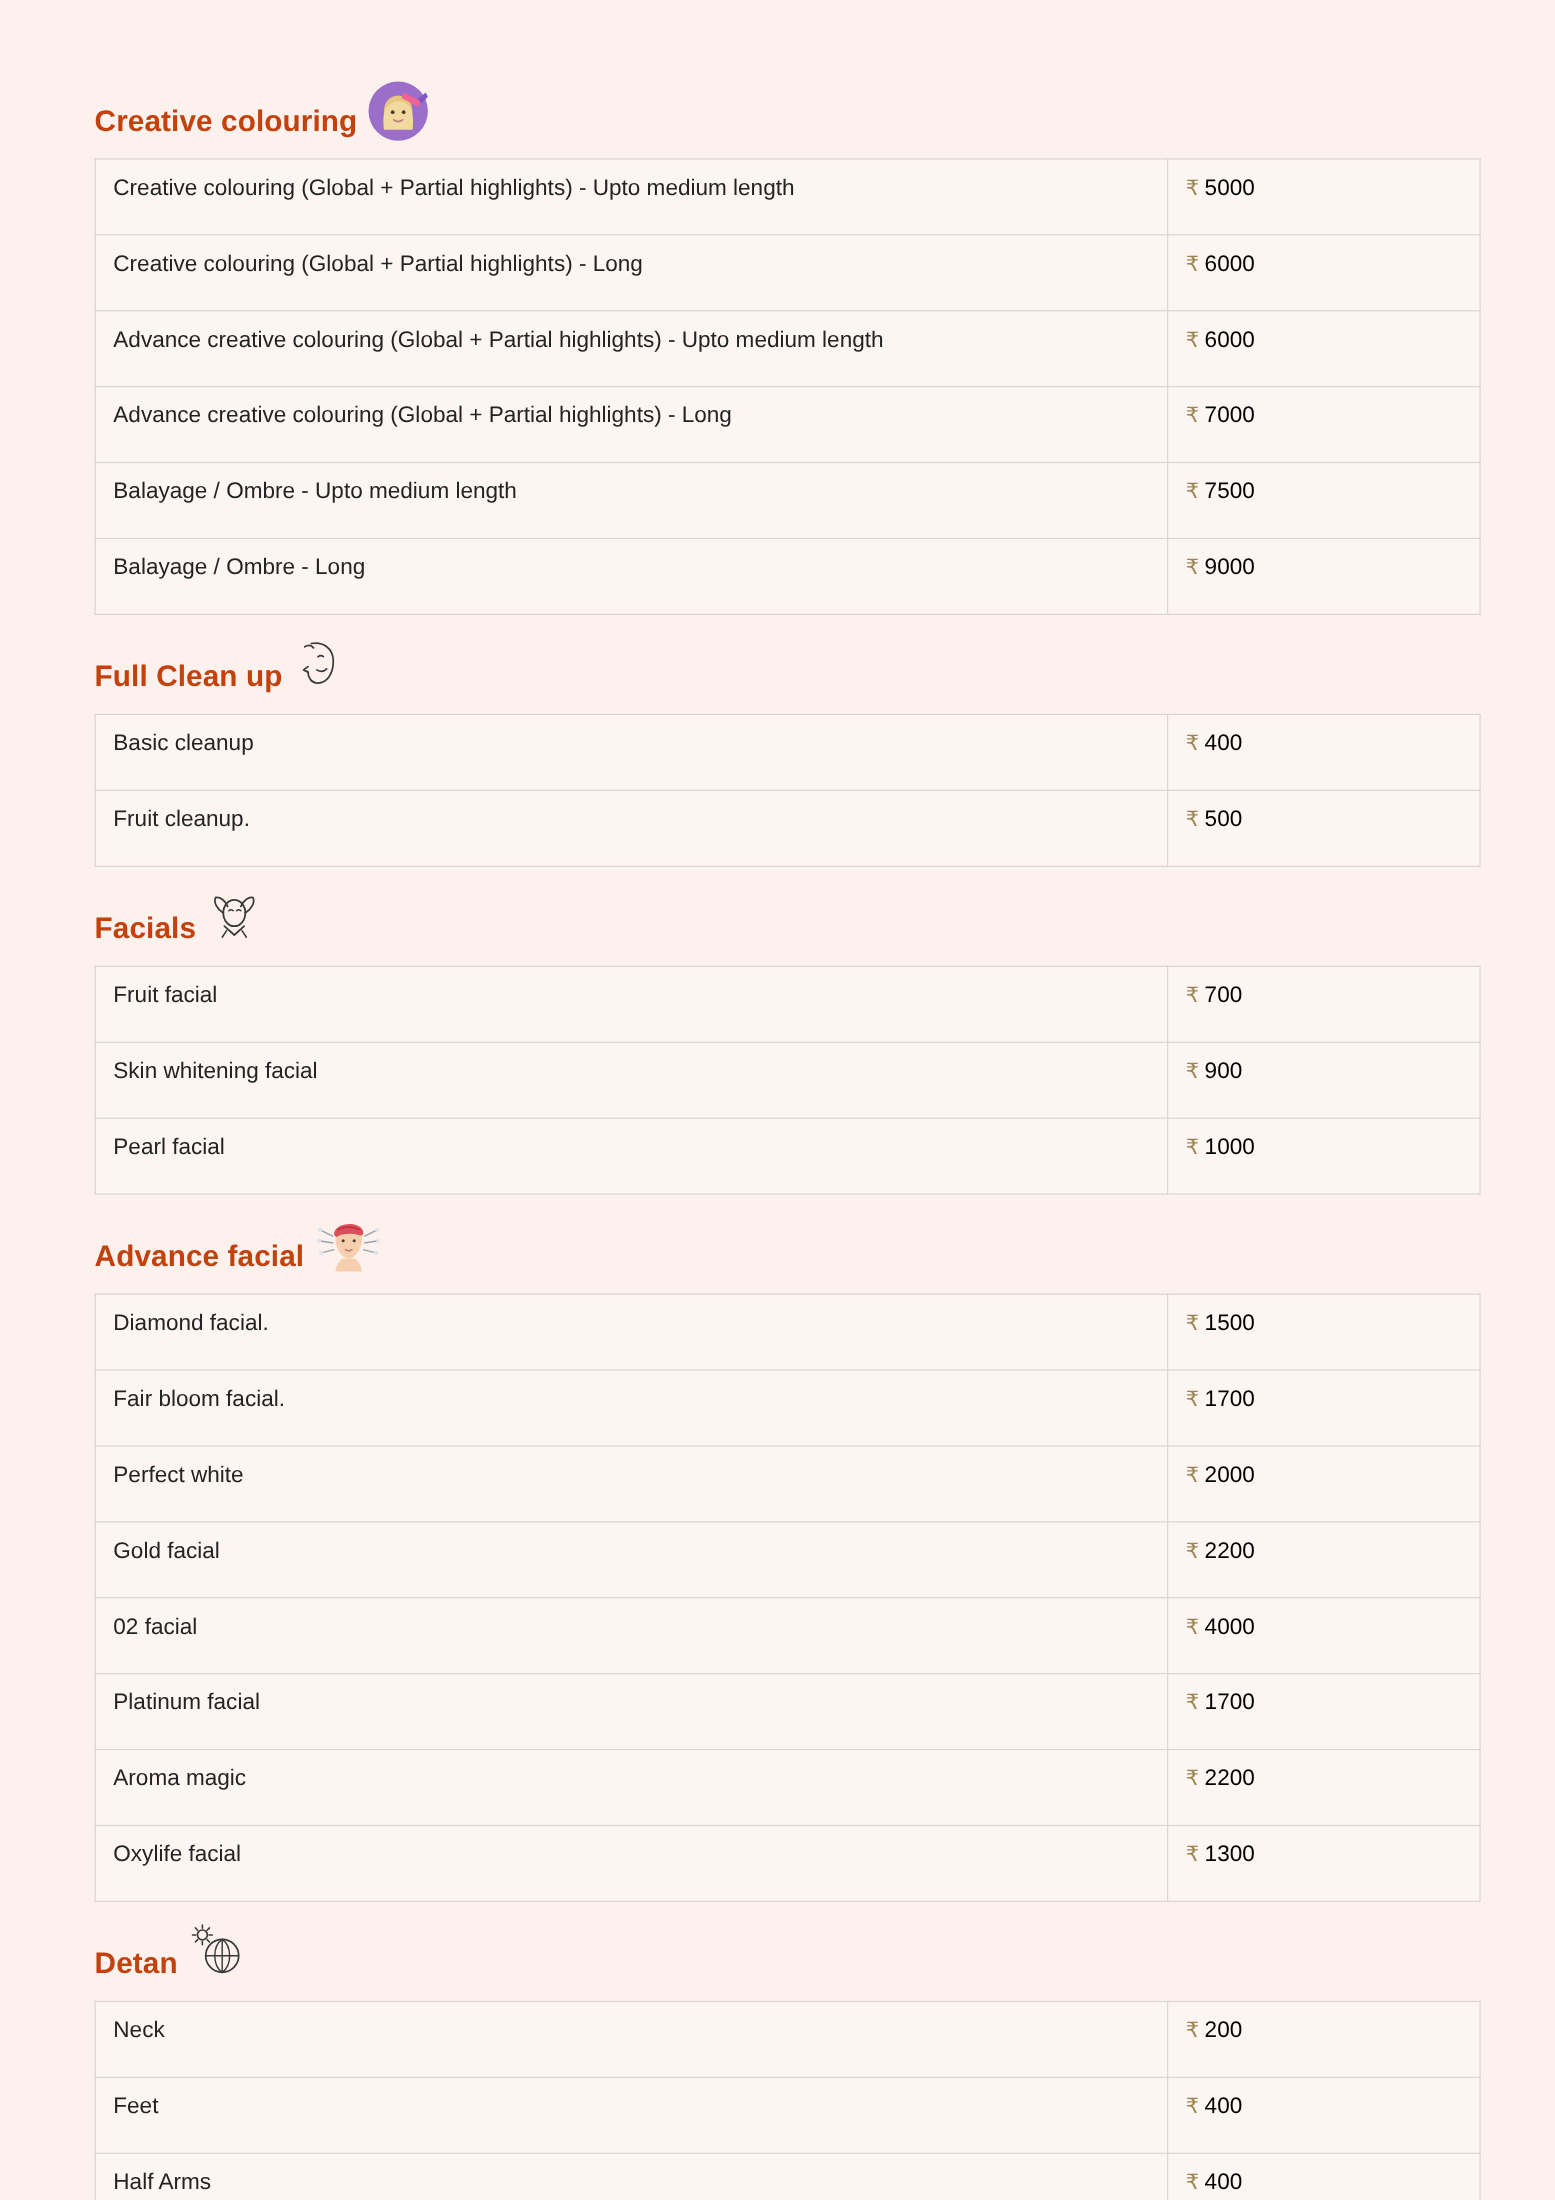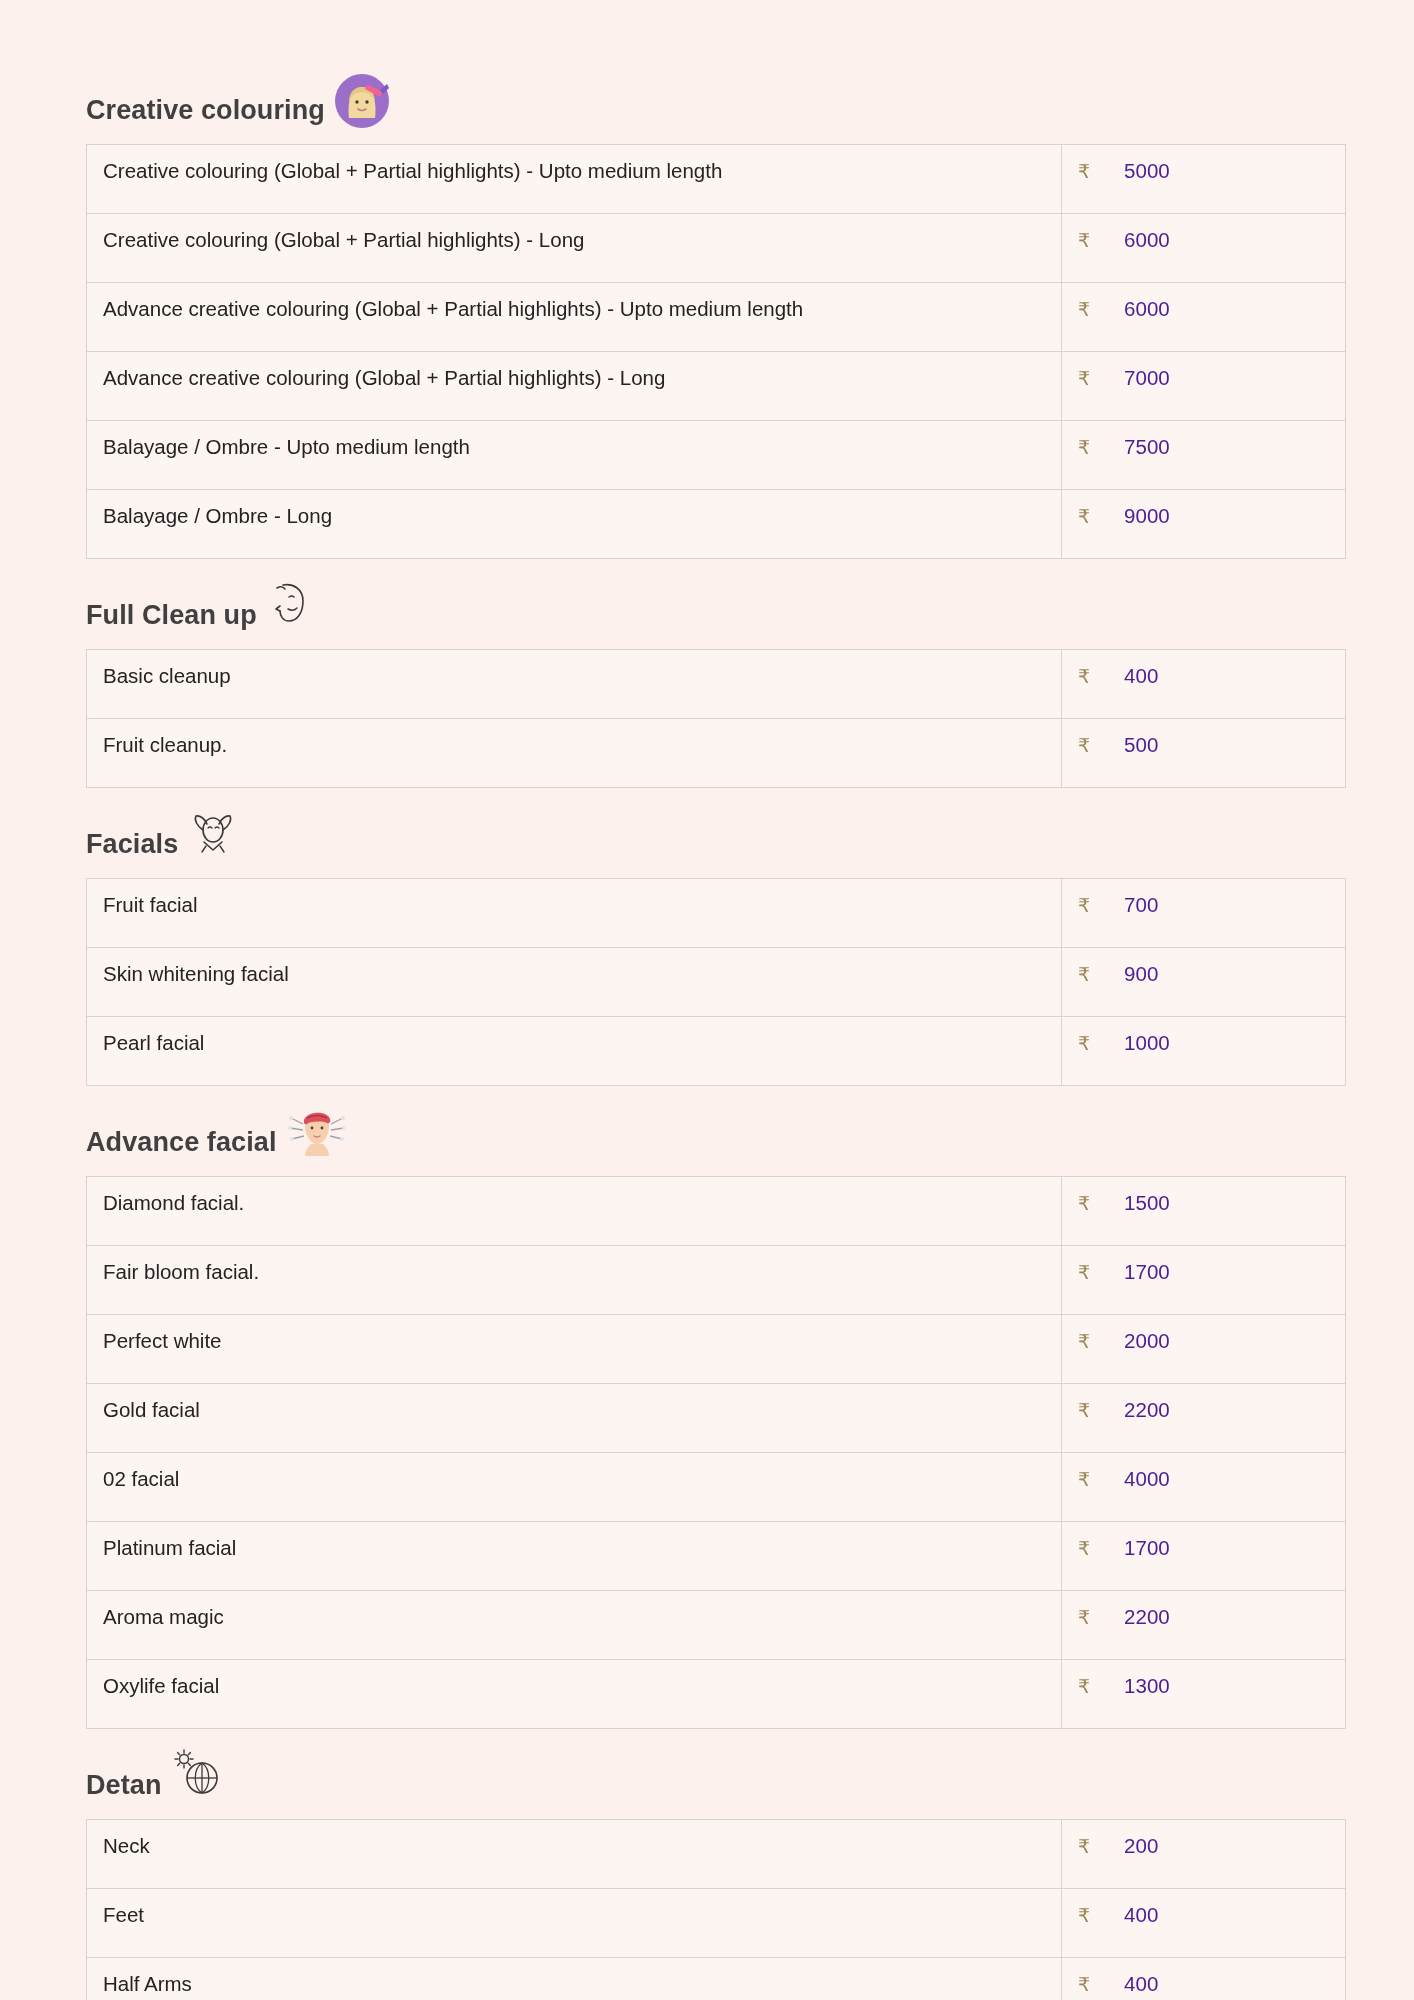--- a/index.html
+++ b/index.html
@@ -25,21 +25,21 @@
   .section-header {
     display: flex;
     align-items: flex-end;
     gap: 6px;
     margin: 0 0 18px 0;
     padding-top: 10px;
   }
   .section-title {
     font-size: 27px;
     font-weight: bold;
-    color: #404040;
+    color: #c2410c;
     letter-spacing: 0.1px;
     line-height: 1.1;
   }
   .section-icon {
     display: inline-block;
     width: 62px;
     height: 62px;
     position: relative;
     margin-bottom: -6px;
   }
@@ -61,21 +61,21 @@
     vertical-align: middle;
   }
   td.item-cell { width: 920px; }
   td.price-cell { width: 246px; }
   .rupee {
     color: #9c8654;
     font-family: "DejaVu Sans", sans-serif;
     font-size: 19px;
     margin-right: 5px;
   }
-  .price-val { color: #4c1d95; margin-left: 29px; }
+  .price-val { color: #000000; }
 </style>
 </head>
 <body>
 
 <div class="page">
 
   <div class="section">
     <div class="section-header">
       <div class="section-title">Creative colouring</div>
       <span class="section-icon">

